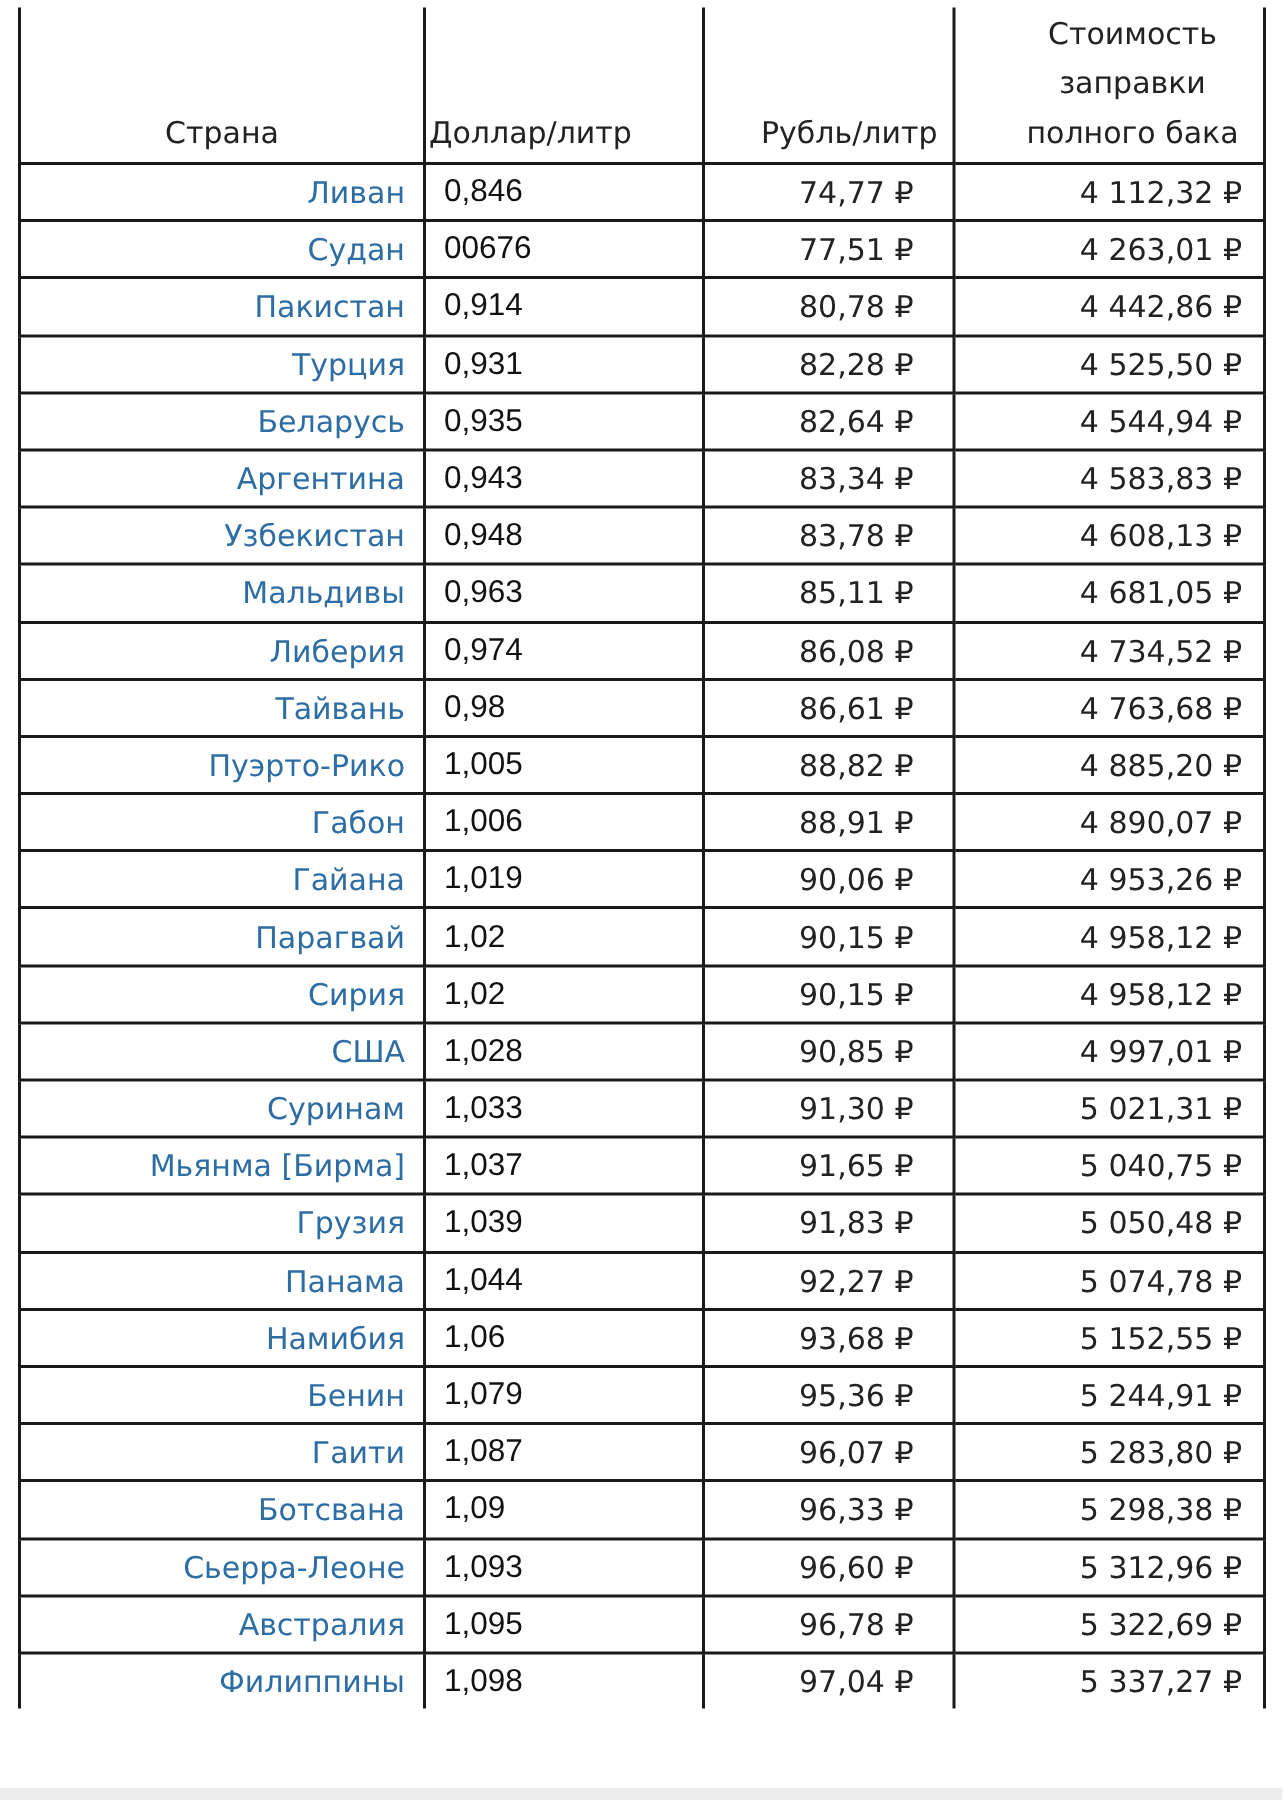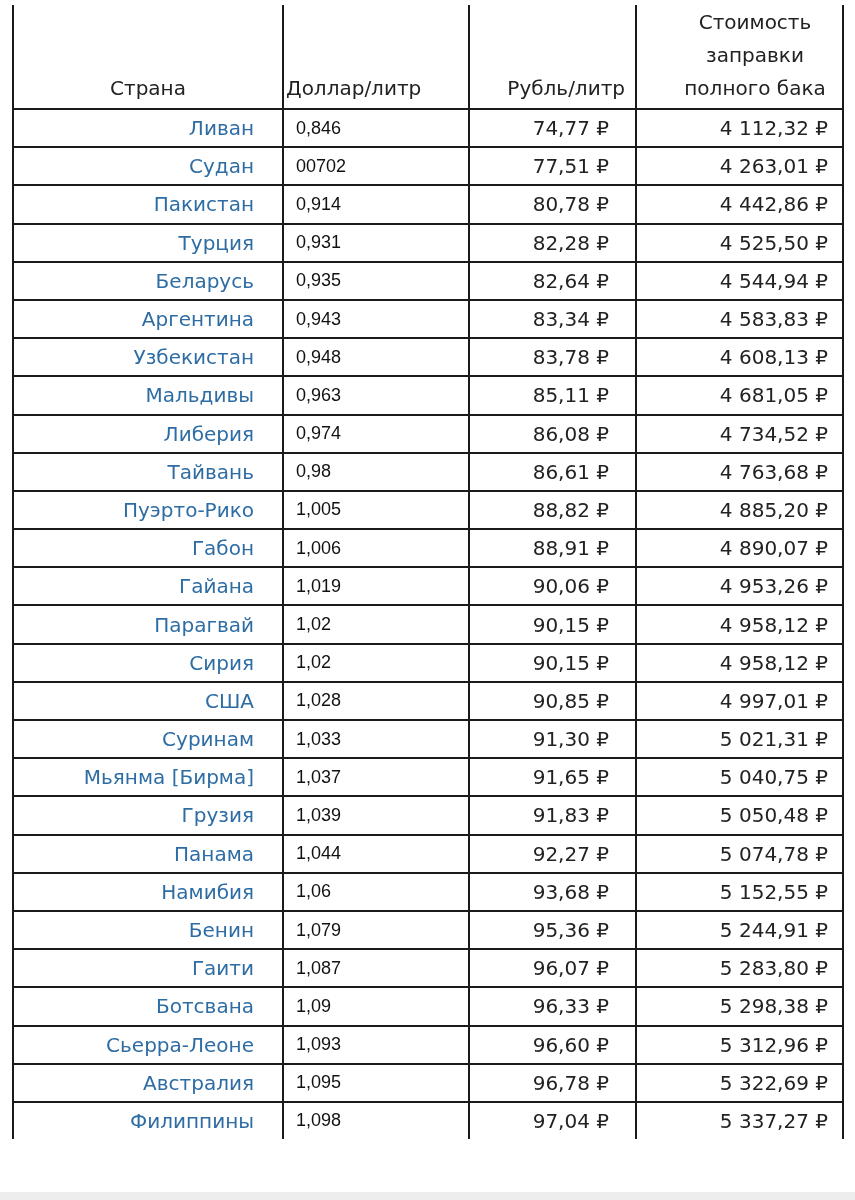--- a/index.html
+++ b/index.html
@@ -52,27 +52,27 @@
       height: 36.2px;
       border: 2px solid #1a1a1a;
       padding: 0 10px;
       white-space: nowrap;
       overflow: hidden;
     }
     table.fuel td.country {
       text-align: right;
       color: #2e6da4;
       font-size: 20px;
-      padding-right: 28px;
+      padding-right: 12px;
     }
     table.fuel td.usd {
       text-align: left;
       color: #111111;
       font-family: "Liberation Sans", sans-serif;
-      font-size: 18px;
+      font-size: 21px;
       padding-left: 12px;
       border-radius: 14px;
     }
     table.fuel td.rub {
       text-align: right;
       color: #222222;
       font-size: 20px;
       padding-right: 26px;
     }
     table.fuel td.total {
@@ -118,21 +118,21 @@
     <tbody id="rows">
 
     <tr>
           <td class="country">Ливан</td>
           <td class="usd">0,846</td>
           <td class="rub">74,77 ₽</td>
           <td class="total">4 112,32 ₽</td>
         </tr>
         <tr>
           <td class="country">Судан</td>
-          <td class="usd">00702</td>
+          <td class="usd">00676</td>
           <td class="rub">77,51 ₽</td>
           <td class="total">4 263,01 ₽</td>
         </tr>
         <tr>
           <td class="country">Пакистан</td>
           <td class="usd">0,914</td>
           <td class="rub">80,78 ₽</td>
           <td class="total">4 442,86 ₽</td>
         </tr>
         <tr>

